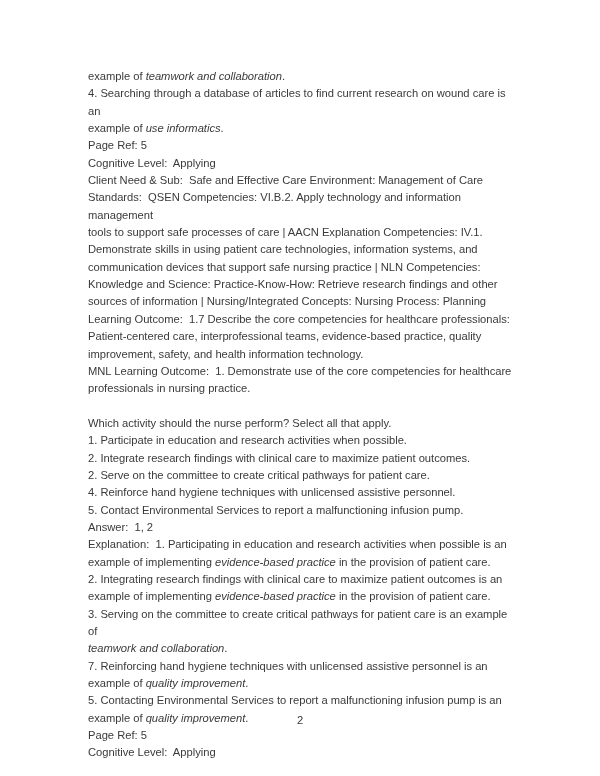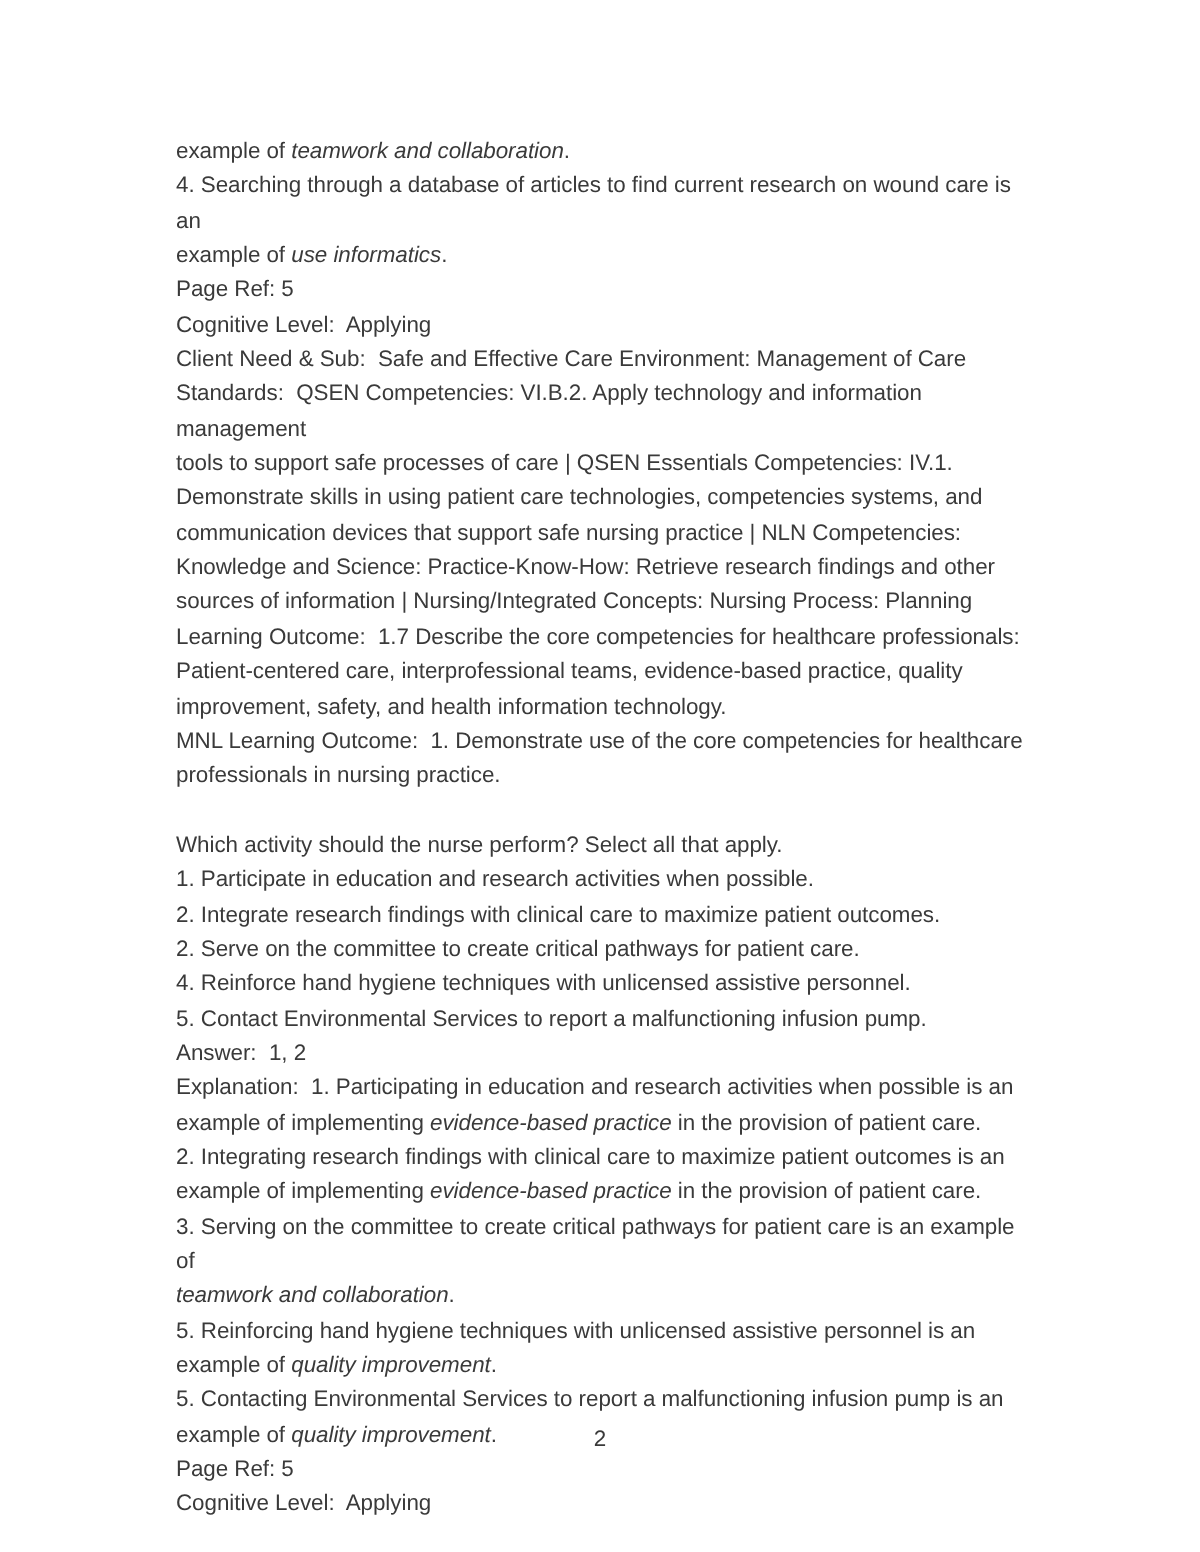--- a/index.html
+++ b/index.html
@@ -57,22 +57,22 @@
 
 <div class="page">
   <div class="text-column" id="text-column">
       <div class="line"><span>example of </span><em class="it">teamwork and collaboration</em><span>.</span></div>
       <div class="line"><span>4. Searching through a database of articles to find current research on wound care is an</span></div>
       <div class="line"><span>example of </span><em class="it">use informatics</em><span>.</span></div>
       <div class="line"><span>Page Ref: 5</span></div>
       <div class="line"><span>Cognitive Level:  Applying</span></div>
       <div class="line"><span>Client Need &amp; Sub:  Safe and Effective Care Environment: Management of Care</span></div>
       <div class="line"><span>Standards:  QSEN Competencies: VI.B.2. Apply technology and information management</span></div>
-      <div class="line"><span>tools to support safe processes of care | QSEN Essentials Competencies: IV.1.</span></div>
-      <div class="line"><span>Demonstrate skills in using patient care technologies, competencies systems, and</span></div>
+      <div class="line"><span>tools to support safe processes of care | AACN Explanation Competencies: IV.1.</span></div>
+      <div class="line"><span>Demonstrate skills in using patient care technologies, information systems, and</span></div>
       <div class="line"><span>communication devices that support safe nursing practice | NLN Competencies:</span></div>
       <div class="line"><span>Knowledge and Science: Practice-Know-How: Retrieve research findings and other</span></div>
       <div class="line"><span>sources of information | Nursing/Integrated Concepts: Nursing Process: Planning</span></div>
       <div class="line"><span>Learning Outcome:  1.7 Describe the core competencies for healthcare professionals:</span></div>
       <div class="line"><span>Patient-centered care, interprofessional teams, evidence-based practice, quality</span></div>
       <div class="line"><span>improvement, safety, and health information technology.</span></div>
       <div class="line"><span>MNL Learning Outcome:  1. Demonstrate use of the core competencies for healthcare</span></div>
       <div class="line"><span>professionals in nursing practice.</span></div>
       <div class="line spacer">&nbsp;</div>
       <div class="line"><span>Which activity should the nurse perform? Select all that apply.</span></div>
@@ -81,21 +81,21 @@
       <div class="line"><span>2. Serve on the committee to create critical pathways for patient care.</span></div>
       <div class="line"><span>4. Reinforce hand hygiene techniques with unlicensed assistive personnel.</span></div>
       <div class="line"><span>5. Contact Environmental Services to report a malfunctioning infusion pump.</span></div>
       <div class="line"><span>Answer:  1, 2</span></div>
       <div class="line"><span>Explanation:  1. Participating in education and research activities when possible is an</span></div>
       <div class="line"><span>example of implementing </span><em class="it">evidence-based practice</em><span> in the provision of patient care.</span></div>
       <div class="line"><span>2. Integrating research findings with clinical care to maximize patient outcomes is an</span></div>
       <div class="line"><span>example of implementing </span><em class="it">evidence-based practice</em><span> in the provision of patient care.</span></div>
       <div class="line"><span>3. Serving on the committee to create critical pathways for patient care is an example of</span></div>
       <div class="line"><em class="it">teamwork and collaboration</em><span>.</span></div>
-      <div class="line"><span>5. Reinforcing hand hygiene techniques with unlicensed assistive personnel is an</span></div>
+      <div class="line"><span>7. Reinforcing hand hygiene techniques with unlicensed assistive personnel is an</span></div>
       <div class="line"><span>example of </span><em class="it">quality improvement</em><span>.</span></div>
       <div class="line"><span>5. Contacting Environmental Services to report a malfunctioning infusion pump is an</span></div>
       <div class="line"><span>example of </span><em class="it">quality improvement</em><span>.</span></div>
       <div class="line"><span>Page Ref: 5</span></div>
       <div class="line"><span>Cognitive Level:  Applying</span></div>
     </div>
   <div class="page-number">2</div>
 </div>
 
 </body></html>

